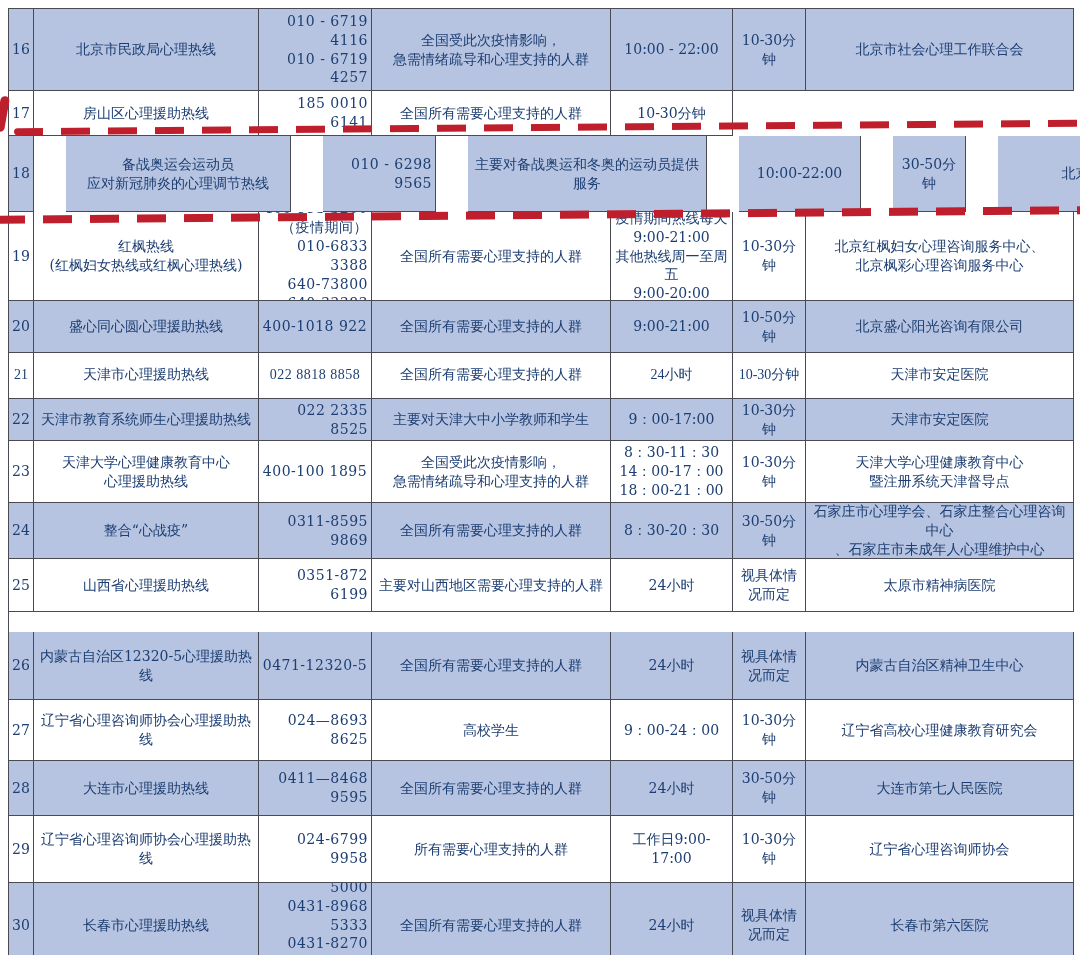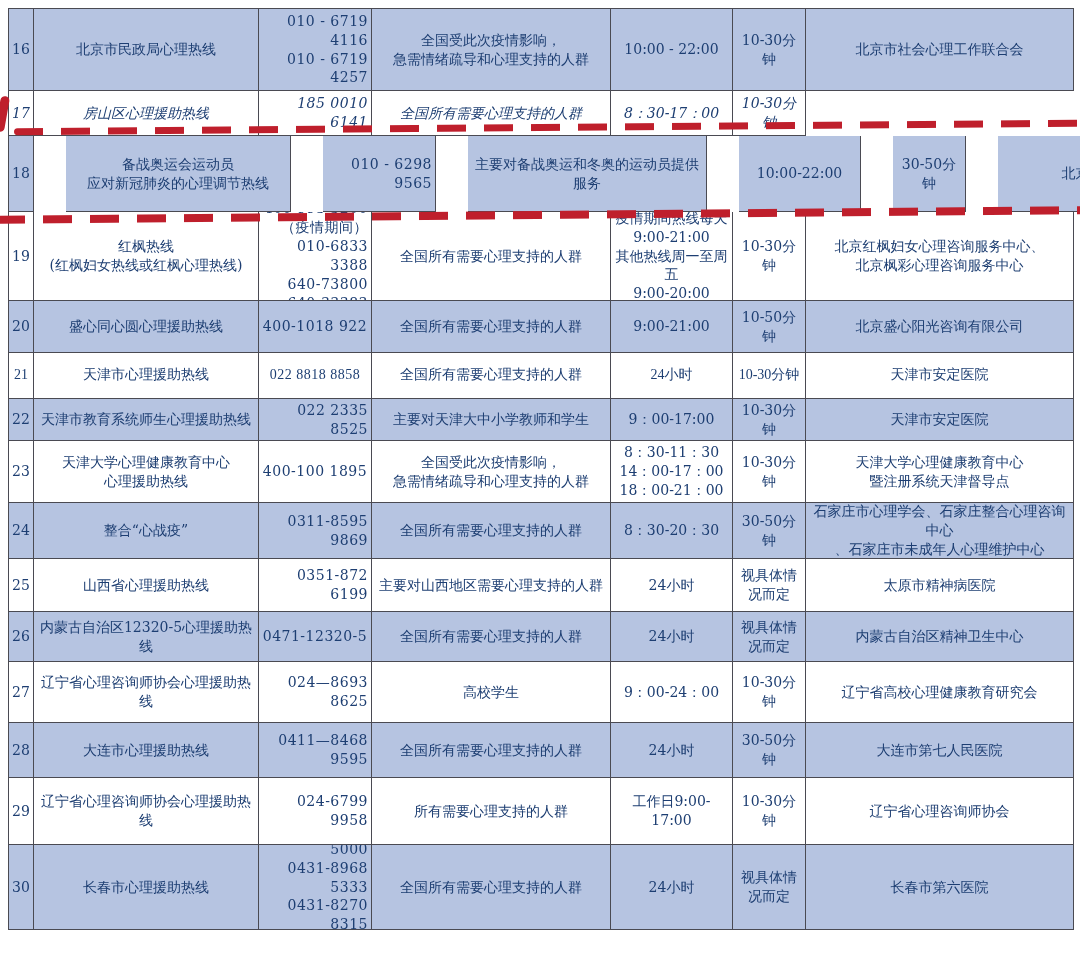--- a/index.html
+++ b/index.html
@@ -30,30 +30,30 @@
     text-align:center;
     font-size:14px;line-height:1.35;
     white-space:pre-line;
     padding:2px 3px;
     overflow:hidden;
     background:#fff;
   }
   .c-phone{letter-spacing:0.5px;text-align:right;}
   
   .row:nth-of-type(1){height:82px;}
-  .row:nth-of-type(2){height:45px;font-style:italic;}
+  .row:nth-of-type(2){height:45px;}
   .row:nth-of-type(3){height:76px;gap:32px;}
   .row:nth-of-type(4){height:89px;}
   .row:nth-of-type(5){height:52px;}
   .row:nth-of-type(6){height:46px;font-family:Liberation Serif, serif;}
   .row:nth-of-type(7){height:42px;}
   .row:nth-of-type(8){height:62px;}
   .row:nth-of-type(9){height:56px;}
   .row:nth-of-type(10){height:53px;}
-  .row:nth-of-type(11){height:50px;}
+  .row:nth-of-type(11){height:68px;margin-top:20px;}
   .row:nth-of-type(12){height:61px;}
   .row:nth-of-type(13){height:55px;}
   .row:nth-of-type(14){height:67px;}
   .row:nth-of-type(15){height:85px;}
   
   .dash{
     position:absolute;height:7px;border-radius:4px;
     background:repeating-linear-gradient(90deg,var(--red) 0 29px,transparent 29px 47px);
     pointer-events:none;
   }
@@ -81,21 +81,20 @@
     <div class="cell c-hours">10:00 - 22:00</div>
     <div class="cell c-dur">10-30分钟</div>
     <div class="cell c-org">北京市社会心理工作联合会</div>
   </div>
 
   <div class="row">
     <div class="cell c-num">17</div>
     <div class="cell c-name">房山区心理援助热线</div>
     <div class="cell c-phone">185 0010 6141</div>
     <div class="cell c-target">全国所有需要心理支持的人群</div>
-    <div class="cell c-hours">8：30-17：00</div>
     <div class="cell c-dur">10-30分钟</div>
   </div>
 
   <div class="row shaded">
     <div class="cell c-num">18</div>
     <div class="cell c-name">备战奥运会运动员
 应对新冠肺炎的心理调节热线</div>
     <div class="cell c-phone">010 - 6298 9565</div>
     <div class="cell c-target">主要对备战奥运和冬奥的运动员提供服务</div>
     <div class="cell c-hours">10:00-22:00</div>

